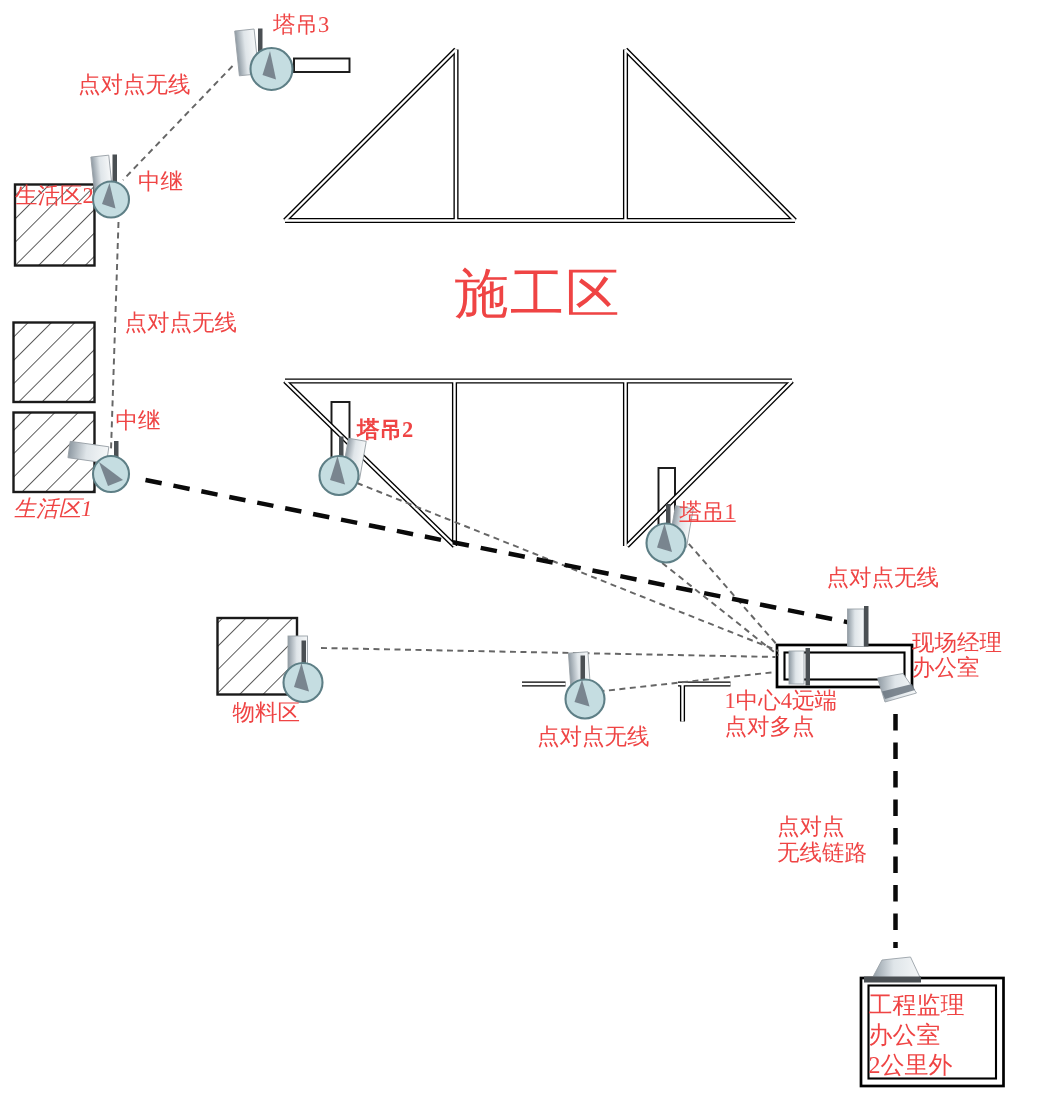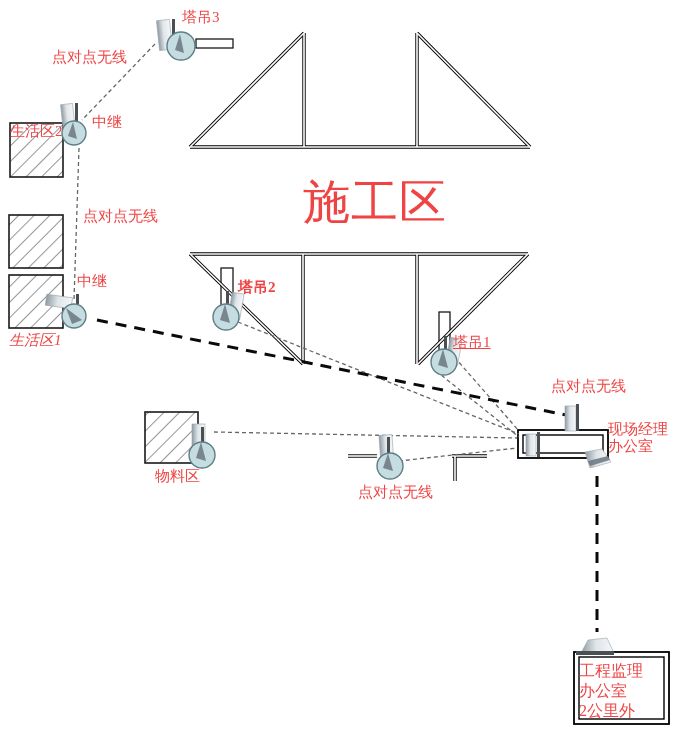--- a/index.html
+++ b/index.html
@@ -3,21 +3,21 @@
 <meta charset="utf-8">
 <style>
   html,body{margin:0;padding:0;background:#fff;}
   .stage{
     position:relative;width:700px;height:740px;background:#fff;overflow:hidden;
     font-family:"Liberation Serif","DejaVu Serif",serif;color:#000;
   }
   .stage svg{position:absolute;left:0;top:0;}
   .lbl{position:absolute;font-size:15px;line-height:1.12;white-space:nowrap;color:#ef4444;}
   .lbl.center{text-align:left;white-space:normal;}
-  .big{font-size:47px;letter-spacing:1px;}
+  .big{font-size:36px;letter-spacing:1px;}
   .dbl{stroke:#000;stroke-width:3.4;fill:none;stroke-linecap:butt;}
   .dbl-core{stroke:#fff;stroke-width:1.6;fill:none;stroke-linecap:butt;}
   .thin-link{stroke:var(--thin-link,#666);stroke-width:1.3;stroke-dasharray:4 3;fill:none;}
   .thick-link{stroke:var(--line,#0a0a0a);stroke-width:3;stroke-dasharray:11 8;fill:none;}
   .hatchbox{fill:url(#hatch);stroke:#1a1a1a;stroke-width:1.6;}
   .mast{fill:#fff;stroke:#1a1a1a;stroke-width:1.3;}
   .rb{fill:var(--radio-fill,#c5dde1);stroke:var(--radio-stroke,#5e7f86);stroke-width:1.4;}
   .rod{fill:#4a4f53;}
   .slab{fill:url(#gflag);stroke:#9aa2a8;stroke-width:0.6;}
   .pointer{fill:#6b7680;opacity:0.85;}
@@ -176,19 +176,27 @@
   <div class="lbl big" style="left:303px;top:176px;">施工区</div>
   <div class="lbl" style="left:238px;top:279px;font-weight:bold;">塔吊2</div>
   <div class="lbl" style="left:453px;top:334px;text-decoration:underline;">塔吊1</div>
   <div class="lbl" style="left:551px;top:378px;">点对点无线</div>
   <div class="lbl center" style="left:608px;top:421px;width:84px;">
     <div>现场经理</div>
     <div>办公室</div>
   </div>
   <div class="lbl" style="left:155px;top:468px;">物料区</div>
   <div class="lbl" style="left:358px;top:484px;">点对点无线</div>
+  <div class="lbl center" style="left:483px;top:460px;width:98px;">
+    <div>1中心4远端</div>
+    <div>点对多点</div>
+  </div>
+  <div class="lbl center" style="left:518px;top:544px;width:78px;">
+    <div>点对点</div>
+    <div>无线链路</div>
+  </div>
   <div class="lbl center" style="left:579px;top:661px;width:101px;font-size:16px;line-height:20px;">
     <div>工程监理</div>
     <div>办公室</div>
     <div>2公里外</div>
   </div>
 
 </div>
 
 </body></html>

